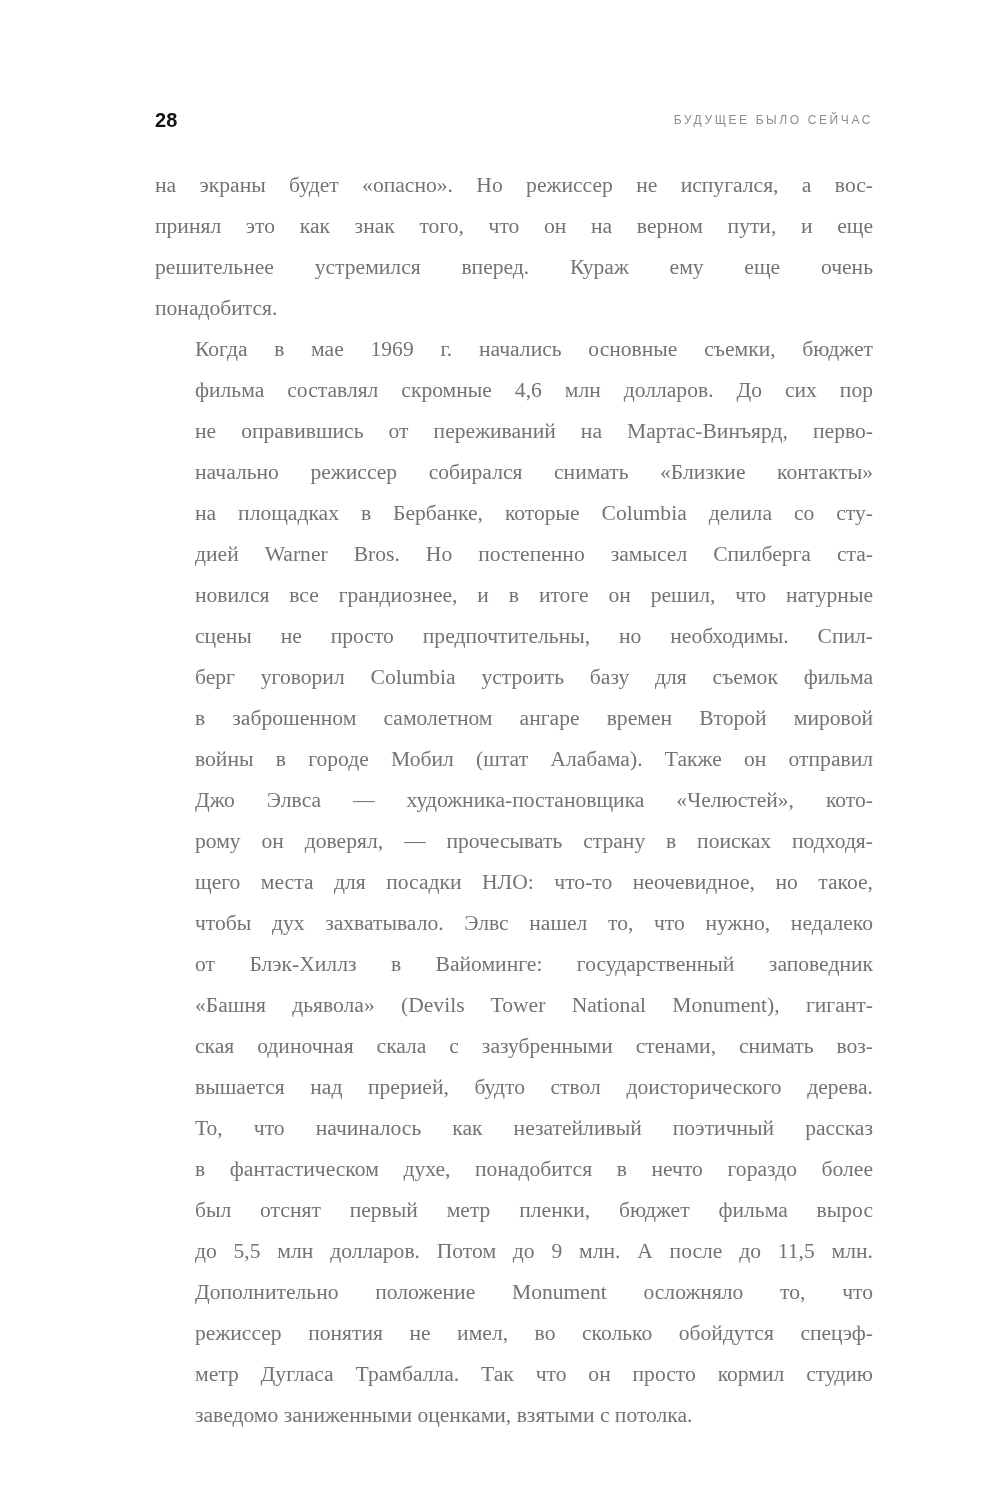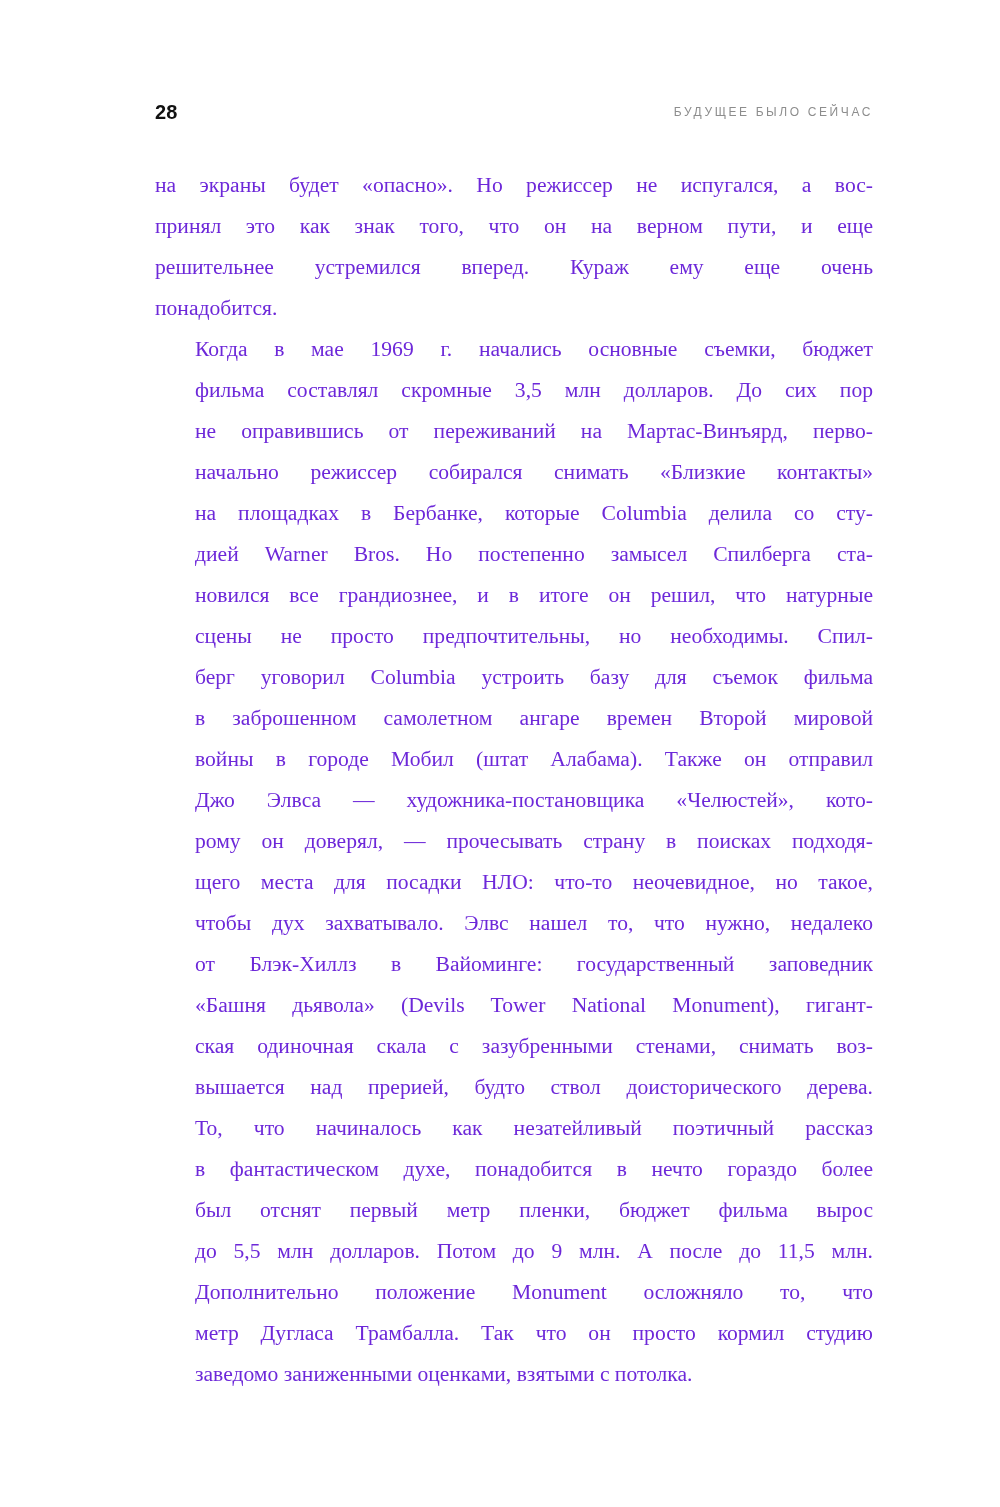--- a/index.html
+++ b/index.html
@@ -14,21 +14,21 @@
     height: 1507px;
     background: #ffffff;
     overflow: hidden;
     box-sizing: border-box;
   }
 
   
   .running-head {
     position: absolute;
     left: 155px;
-    top: 100px;
+    top: 108px;
     width: 718px;
     height: 24px;
     display: flex;
     align-items: flex-end;
     justify-content: space-between;
   }
   .folio {
     font-family: "Liberation Sans", sans-serif;
     font-size: 20px;
     font-weight: 700;
@@ -51,21 +51,21 @@
   .textblock {
     position: absolute;
     left: 155px;
     top: 165px;
     width: 718px;
   }
   .para {
     font-family: "Liberation Serif", "DejaVu Serif", serif;
     font-size: 21.6px;
     line-height: 41px;
-    color: #6d28d9;
+    color: #737373;
     text-align: justify;
     text-justify: inter-word;
     margin: 0;
     -webkit-font-smoothing: antialiased;
   }
   .para.indent {
     text-indent: 40px;
   }
   
   .line {
@@ -93,21 +93,21 @@
 
   <div class="textblock">
     <p class="para">
         <span class="line">на экраны будет «опасно». Но режиссер не испугался, а вос-</span>
         <span class="line">принял это как знак того, что он на верном пути, и еще</span>
         <span class="line">решительнее устремился вперед. Кураж ему еще очень</span>
         <span class="line last">понадобится.</span>
       </p>
     <p class="para indent">
         <span class="line first-indent">Когда в мае 1969 г. начались основные съемки, бюджет</span>
-        <span class="line">фильма составлял скромные 3,5 млн долларов. До сих пор</span>
+        <span class="line">фильма составлял скромные 4,6 млн долларов. До сих пор</span>
         <span class="line">не оправившись от переживаний на Мартас-Винъярд, перво-</span>
         <span class="line">начально режиссер собирался снимать «Близкие контакты»</span>
         <span class="line">на площадках в Бербанке, которые Columbia делила со сту-</span>
         <span class="line">дией Warner Bros. Но постепенно замысел Спилберга ста-</span>
         <span class="line">новился все грандиознее, и в итоге он решил, что натурные</span>
         <span class="line">сцены не просто предпочтительны, но необходимы. Спил-</span>
         <span class="line">берг уговорил Columbia устроить базу для съемок фильма</span>
         <span class="line">в заброшенном самолетном ангаре времен Второй мировой</span>
         <span class="line">войны в городе Мобил (штат Алабама). Также он отправил</span>
         <span class="line">Джо Элвса — художника-постановщика «Челюстей», кото-</span>
@@ -116,18 +116,19 @@
         <span class="line">чтобы дух захватывало. Элвс нашел то, что нужно, недалеко</span>
         <span class="line">от Блэк-Хиллз в Вайоминге: государственный заповедник</span>
         <span class="line">«Башня дьявола» (Devils Tower National Monument), гигант-</span>
         <span class="line">ская одиночная скала с зазубренными стенами, снимать воз-</span>
         <span class="line">вышается над прерией, будто ствол доисторического дерева.</span>
         <span class="line">То, что начиналось как незатейливый поэтичный рассказ</span>
         <span class="line">в фантастическом духе, понадобится в нечто гораздо более</span>
         <span class="line">был отснят первый метр пленки, бюджет фильма вырос</span>
         <span class="line">до 5,5 млн долларов. Потом до 9 млн. А после до 11,5 млн.</span>
         <span class="line">Дополнительно положение Monument осложняло то, что</span>
+        <span class="line">режиссер понятия не имел, во сколько обойдутся спецэф-</span>
         <span class="line">метр Дугласа Трамбалла. Так что он просто кормил студию</span>
         <span class="line last">заведомо заниженными оценками, взятыми с потолка.</span>
       </p>
   </div>
 
 </div>
 
 </body></html>

